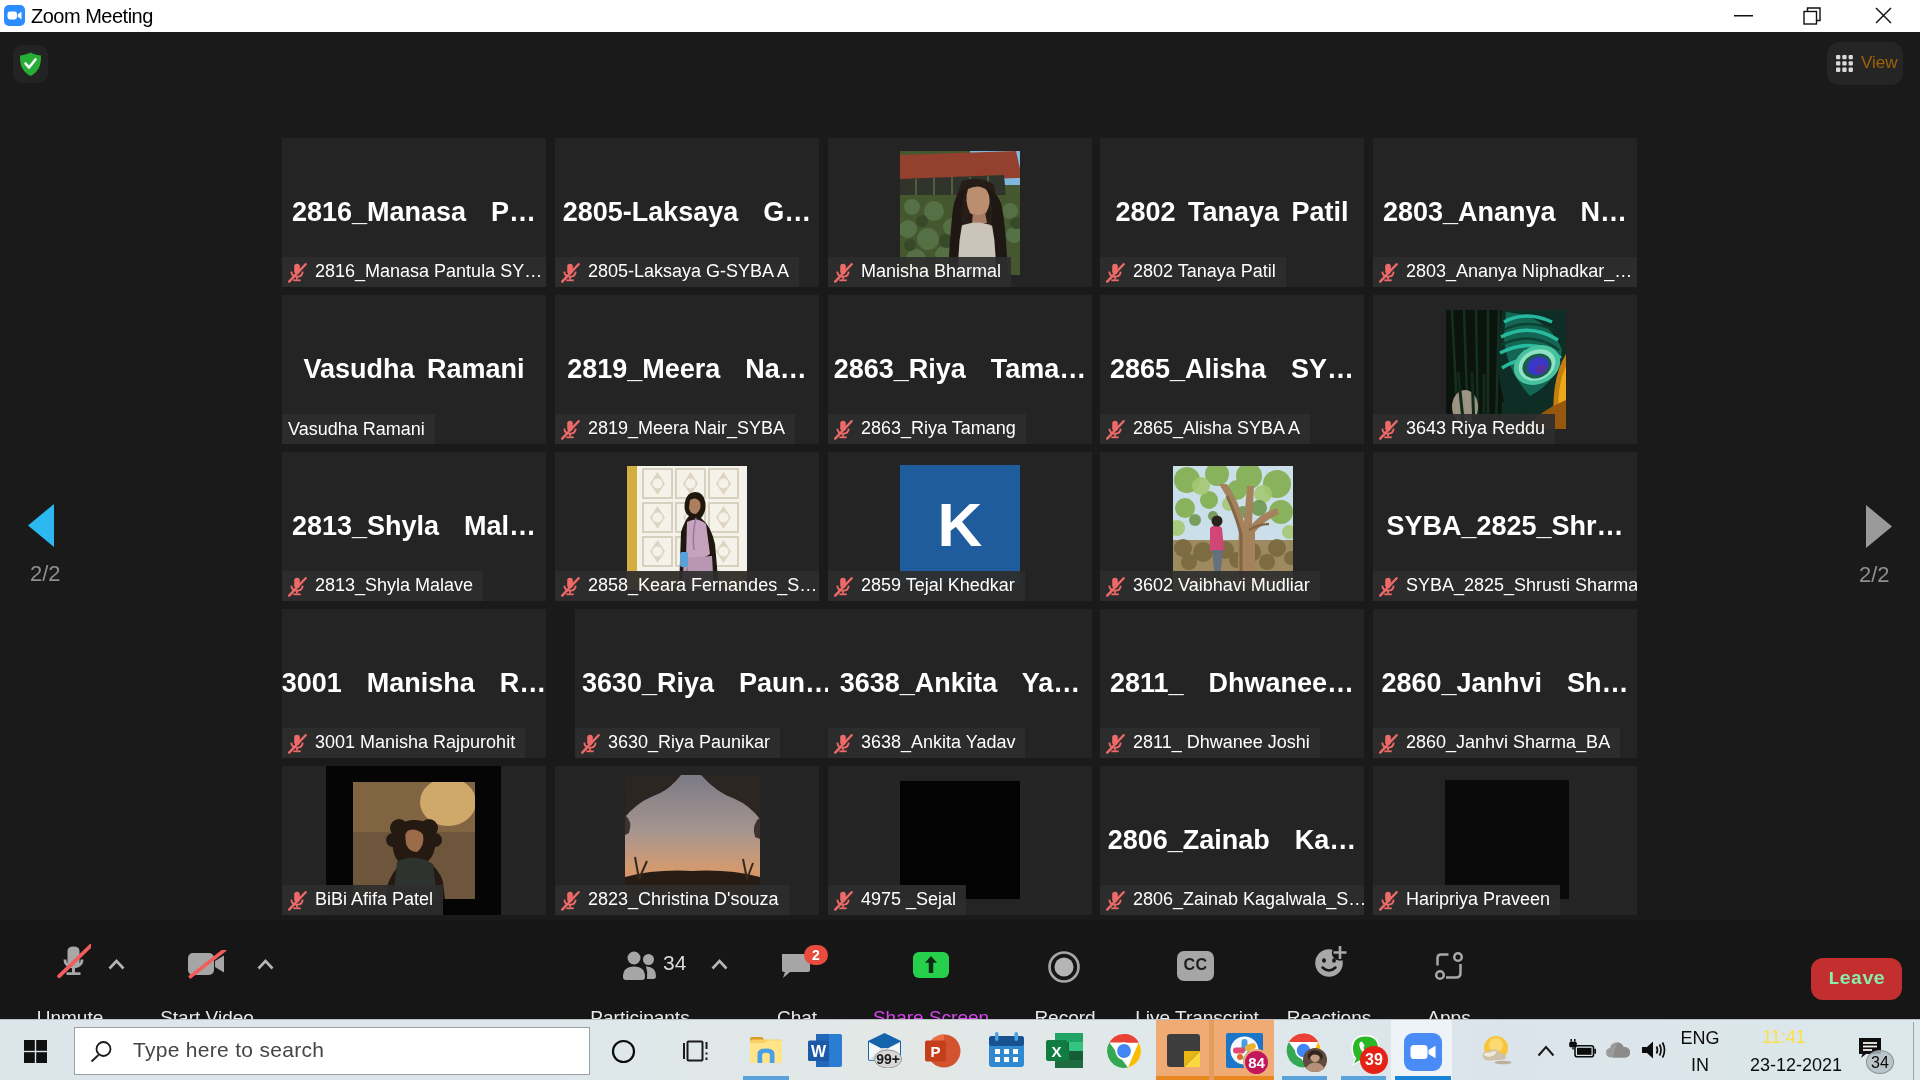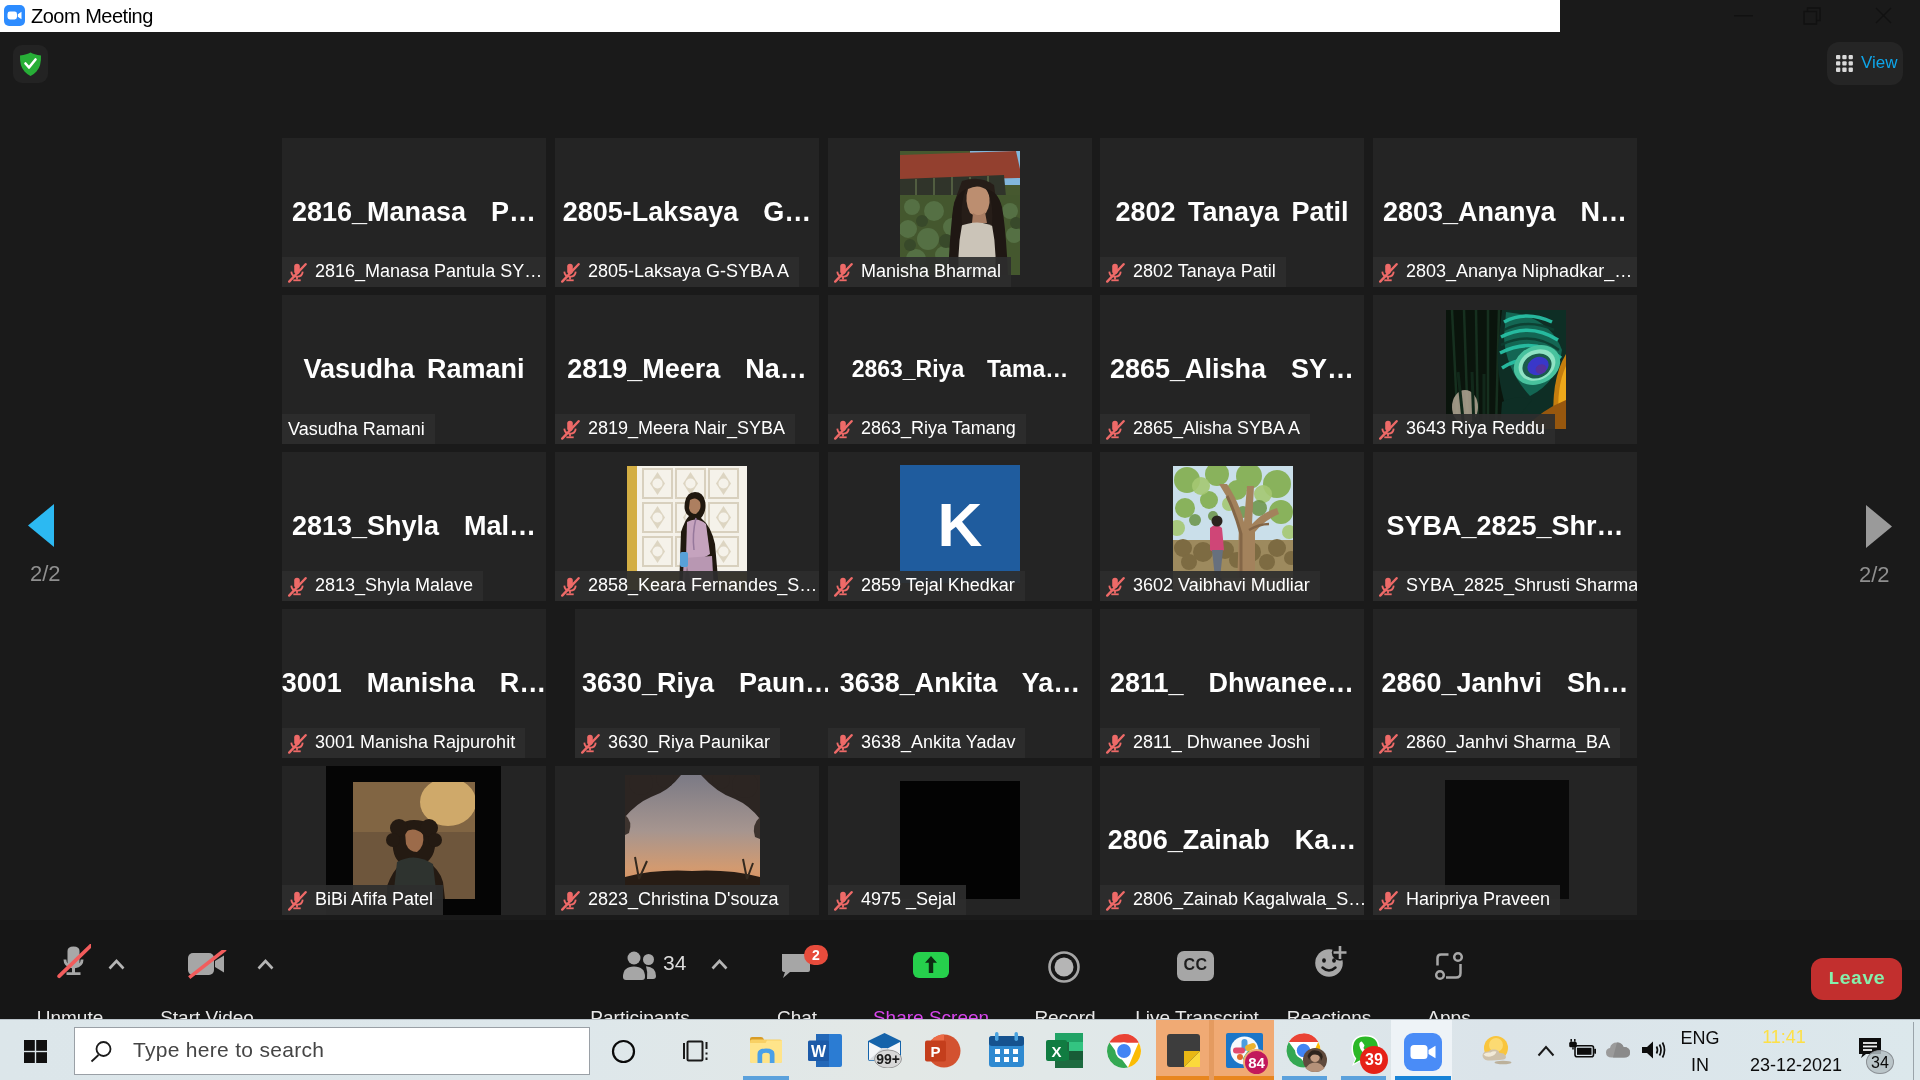--- a/index.html
+++ b/index.html
@@ -1,18 +1,18 @@
 <!DOCTYPE html>
 <html><head><meta charset="utf-8">
 <style>
 * { margin:0; padding:0; box-sizing:border-box; }
 html,body { width:1920px; height:1080px; overflow:hidden; background:#1a1a1a;
   font-family:"Liberation Sans", sans-serif; }
 .abs { position:absolute; }
-#titlebar { position:absolute; left:0; top:0; width:1560px; height:32px; background:#ffffff; }
+#titlebar { position:absolute; left:0; top:0; width:1920px; height:32px; background:#ffffff; }
 #title-text { position:absolute; left:31px; top:5px; font-size:20px; color:#000; letter-spacing:-0.5px; }
 #main { position:absolute; left:0; top:0; width:1920px; height:1080px; background:#1a1a1a; }
 .tile { position:absolute; width:264px; height:149px; background:#242424; overflow:hidden; }
 .cname { position:absolute; left:0; right:0; top:0; bottom:0; display:flex; align-items:center; justify-content:center;
   color:#fff; font-weight:bold; font-size:27px; word-spacing:5px; white-space:nowrap; }
 .lbl { position:absolute; left:0; bottom:0; height:30px; background:rgba(46,46,46,0.92);
   display:flex; align-items:center; color:#fff; font-size:18px; white-space:nowrap; padding-right:10px; }
 .lbl svg { margin-left:5px; margin-right:8px; flex:none; }
 .lbl span { position:relative; top:-1px; }
 .toolbtn { position:absolute; color:#e8e8e8; font-size:19px; text-align:center;margin-top:13px; }
@@ -145,21 +145,21 @@
 <path d="M4.3 9.6 Q4.6 14.6 10 14.6 Q15.4 14.6 15.7 9.6"></path>
 <line x1="10" y1="14.6" x2="10" y2="17.4"></line>
 <line x1="6.3" y1="18.3" x2="13.7" y2="18.3"></line>
 </g>
 <line x1="2.2" y1="19.6" x2="18.6" y2="2.2" stroke="#ee6a68" stroke-width="2.4" stroke-linecap="round"></line>
 </svg>
       <span>2819_Meera Nair_SYBA</span>
     </div>
   </div>
 <div class="tile" style="left:828px;top:295px;">
-    <div class="cname" style="font-size:23px;">2863_Riya&nbsp; Tama…</div>
+    <div class="cname" style="font-size:27px;">2863_Riya&nbsp; Tama…</div>
     <div class="lbl">
       <svg width="20" height="21" viewBox="0 0 20 21">
 <rect x="7.2" y="1.8" width="5.6" height="10.2" rx="2.8" fill="#ee6a68"></rect>
 <g fill="none" stroke="#ee6a68" stroke-width="1.8">
 <path d="M4.3 9.6 Q4.6 14.6 10 14.6 Q15.4 14.6 15.7 9.6"></path>
 <line x1="10" y1="14.6" x2="10" y2="17.4"></line>
 <line x1="6.3" y1="18.3" x2="13.7" y2="18.3"></line>
 </g>
 <line x1="2.2" y1="19.6" x2="18.6" y2="2.2" stroke="#ee6a68" stroke-width="2.4" stroke-linecap="round"></line>
 </svg>
@@ -608,21 +608,21 @@
       <rect x="6.3" y="0" width="4.3" height="4.3" rx="1"></rect>
       <rect x="12.6" y="0" width="4.3" height="4.3" rx="1"></rect>
 <rect x="0" y="6.3" width="4.3" height="4.3" rx="1"></rect>
       <rect x="6.3" y="6.3" width="4.3" height="4.3" rx="1"></rect>
       <rect x="12.6" y="6.3" width="4.3" height="4.3" rx="1"></rect>
 <rect x="0" y="12.6" width="4.3" height="4.3" rx="1"></rect>
       <rect x="6.3" y="12.6" width="4.3" height="4.3" rx="1"></rect>
       <rect x="12.6" y="12.6" width="4.3" height="4.3" rx="1"></rect>
 </g>
   </svg>
-<div class="abs" style="left:1861px;top:53px;font-size:17px;color:#0ea5e9;">View</div>
+<div class="abs" style="left:1861px;top:53px;font-size:17px;color:#a16207;">View</div>
 <svg class="abs" style="left:28px;top:504px;" width="26" height="43" viewBox="0 0 26 43">
     <polygon points="26,0 26,43 0,21.5" fill="#2cb9f2"></polygon>
   </svg>
 <div class="abs" style="left:30px;top:561px;width:30px;text-align:center;font-size:22px;color:#8f8f8f;">2/2</div>
 <svg class="abs" style="left:1866px;top:505px;" width="26" height="43" viewBox="0 0 26 43">
     <polygon points="0,0 0,43 26,21.5" fill="#9a9a9a"></polygon>
   </svg>
 <div class="abs" style="left:1859px;top:562px;width:30px;text-align:center;font-size:22px;color:#8f8f8f;">2/2</div>
 <div class="abs" style="left:0;top:920px;width:1920px;height:100px;background:#161616;"></div>
 <svg class="abs" style="left:55px;top:944px;" width="36" height="42" viewBox="0 0 36 42">

